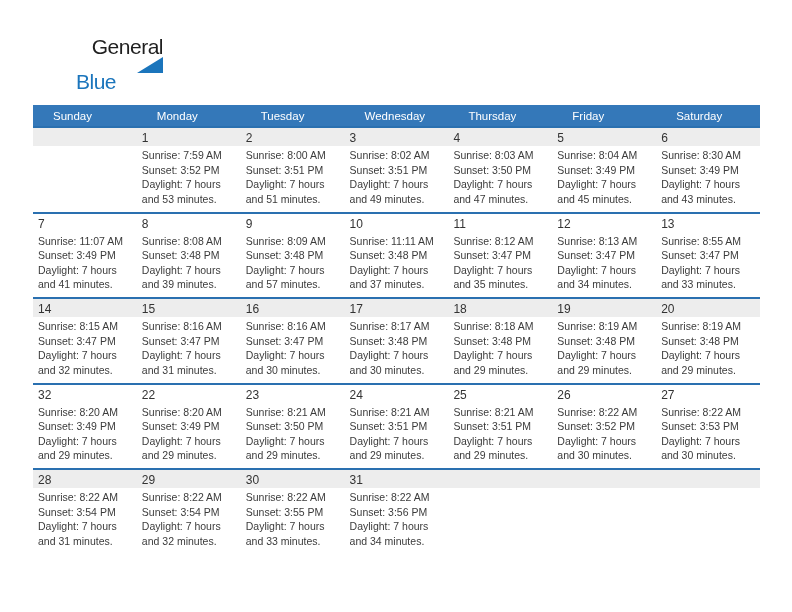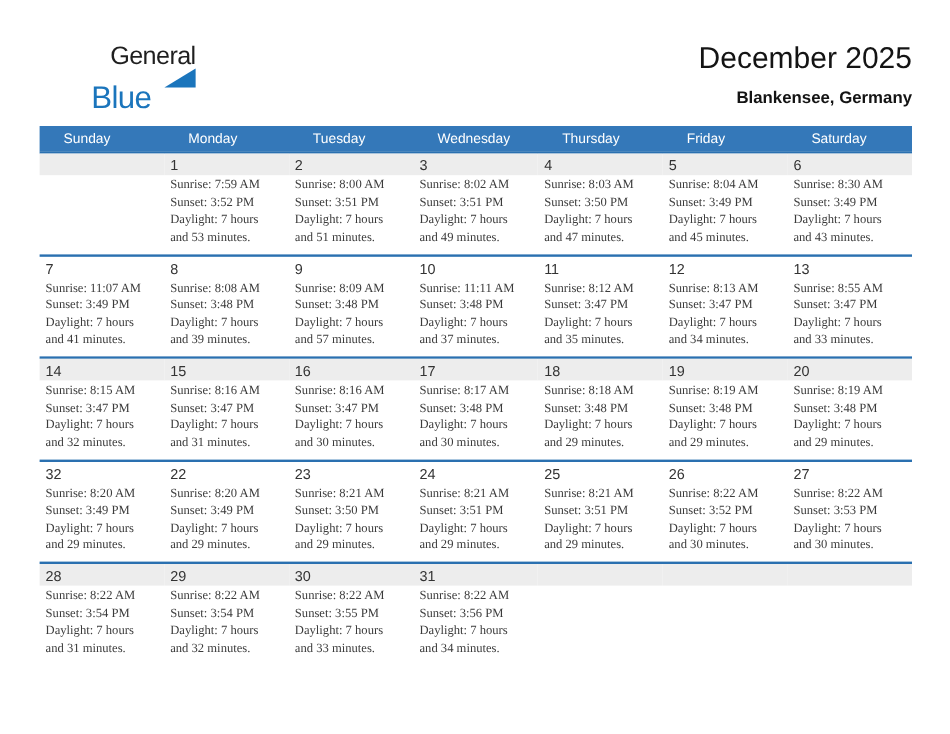--- a/index.html
+++ b/index.html
@@ -6,56 +6,52 @@
   html,body { background:#ffffff; }
   body { width:792px; height:612px; font-family:"Liberation Sans", sans-serif; position:relative; overflow:hidden; }
 
   .page { position:absolute; left:0; top:0; width:792px; height:612px; background:#fff; }
 
   
   .logo { position:absolute; left:33px; top:36px; width:130px; }
   .logo-line1 { display:flex; align-items:flex-end;flex-direction:column; }
   .logo-general { font-size:21px; color:#1f1f1f; letter-spacing:-0.5px; line-height:21px; }
   .logo-triangle { width:0; height:0; border-left:26px solid transparent; border-bottom:16px solid var(--logo-blue,#1B75BC); margin-left:2px; margin-bottom:1px; }
-  .logo-blue { font-size:26px; color:var(--logo-blue,#1B75BC); letter-spacing:-0.5px; line-height:19px; margin-left:43px; margin-top:-2px; }
+  .logo-blue { font-size:21px; color:var(--logo-blue,#1B75BC); letter-spacing:-0.5px; line-height:19px; margin-left:43px; margin-top:-2px; }
 
   
   .title-block { position:absolute; right:32px; top:34px; text-align:right; }
   .page-title { font-size:25px; color:#141414; font-weight:400; line-height:30px; }
   .page-subtitle { font-size:14px; color:#141414; font-weight:700; margin-top:9px; }
 
   
   .calendar { position:absolute; left:33px; top:105px; width:727px; }
   .weekday-header { display:flex; background:var(--header-bg,#3478B9); height:21px; align-items:center; }
   .weekday-label { flex:1 1 0; color:#ffffff; font-size:11.5px; padding-left:20px; white-space:nowrap; overflow:hidden; }
 
   .week-row { display:flex; min-height:85.5px; border-top:2px solid var(--row-line,#2A70B0); }
   .day-cell { flex:1 1 0; min-width:0; }
   .day-number { height:18px; font-size:12px; color:#333333; padding:2px 0 0 5px; line-height:16px; }
   .week-row.shaded .day-number { background:var(--strip-gray,#EDEDED); }
-  .day-details { padding:2px 4px 4px 5px;font-family:Liberation Serif, serif; }
+  .day-details { padding:2px 4px 4px 5px; }
   .cell-line { font-size:10.5px; line-height:14.5px; color:#3b3b3b; white-space:nowrap; overflow:hidden; }
 </style>
 </head>
 <body>
 
 <div class="page">
 
   <div class="logo">
     <div class="logo-line1">
       <span class="logo-general">General</span>
       <span class="logo-triangle"></span>
     </div>
     <div class="logo-blue">Blue</div>
   </div>
 
-  <div class="title-block">
-    <div class="page-title">December 2025</div>
-    <div class="page-subtitle">Blankensee, Germany</div>
-  </div>
 
   <div class="calendar">
     <div class="weekday-header">
         <div class="weekday-label">Sunday</div>
         <div class="weekday-label">Monday</div>
         <div class="weekday-label">Tuesday</div>
         <div class="weekday-label">Wednesday</div>
         <div class="weekday-label">Thursday</div>
         <div class="weekday-label">Friday</div>
         <div class="weekday-label">Saturday</div>

